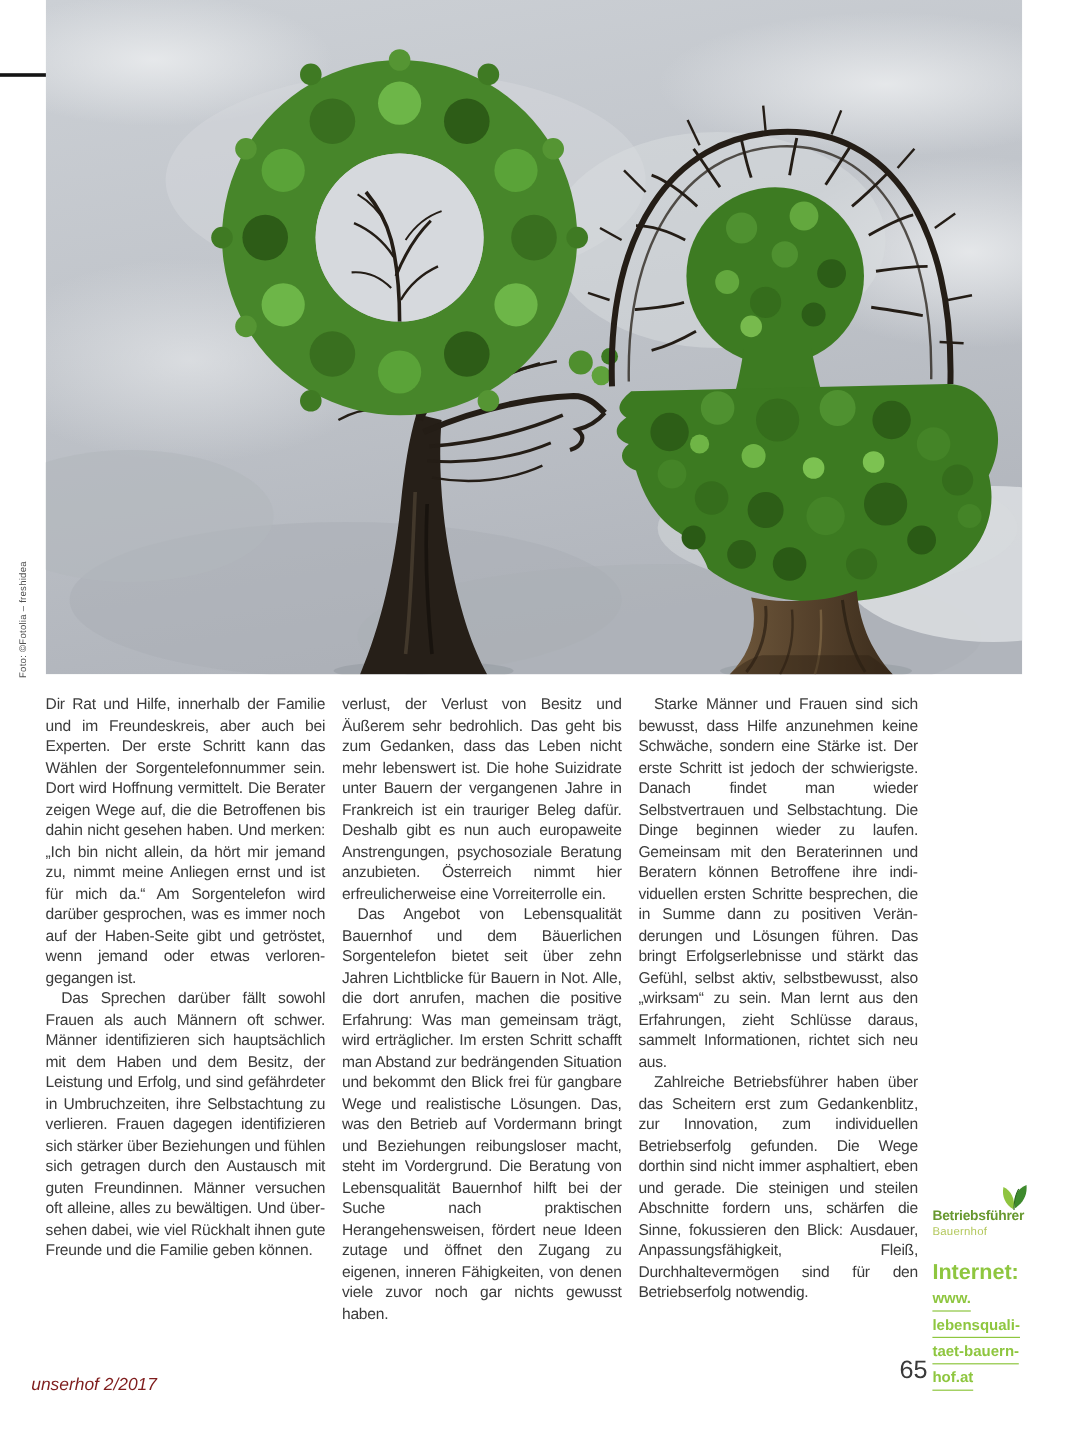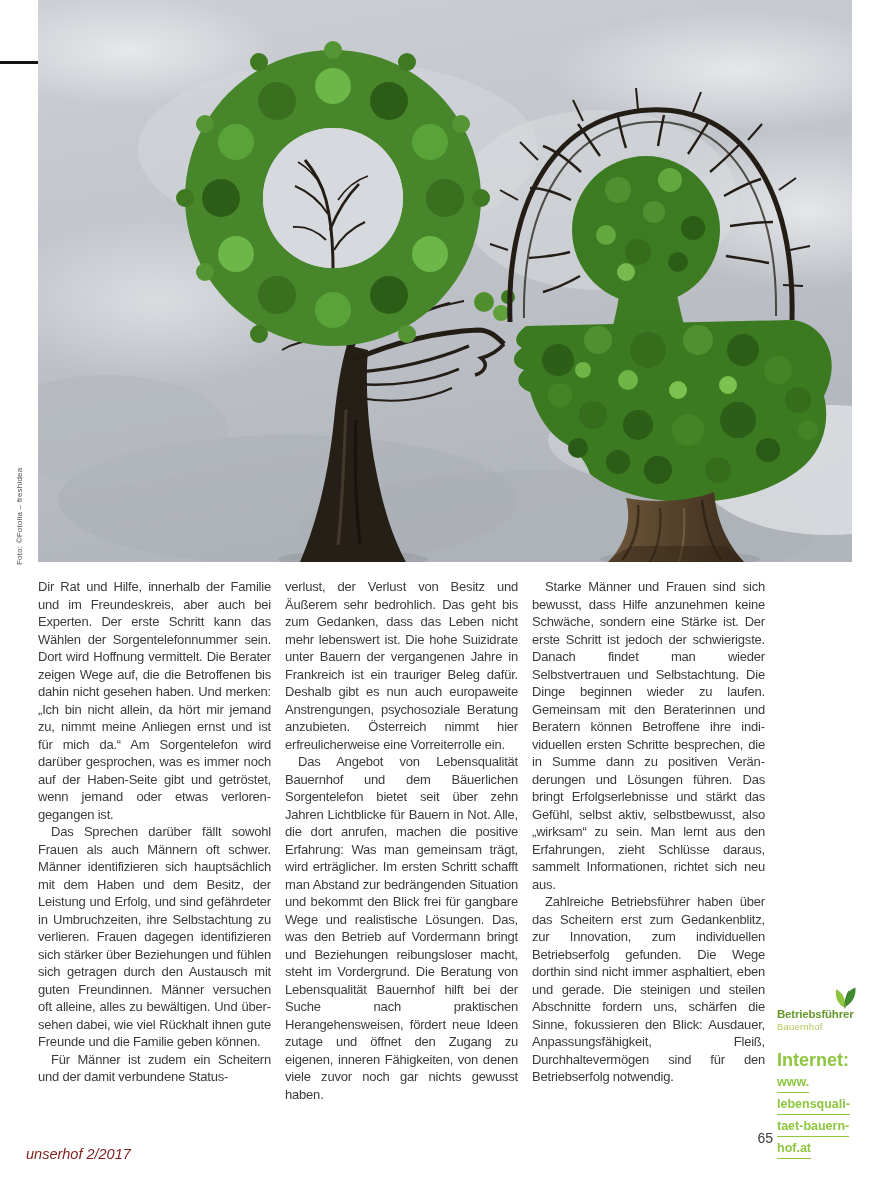--- a/index.html
+++ b/index.html
@@ -32,21 +32,21 @@
   .leaf-icon{position:absolute;left:54px;top:0;}
   .logo-line1{position:absolute;left:0;top:22px;font-size:11.5px;font-weight:bold;color:#67982e;letter-spacing:-.2px;white-space:nowrap;}
   .logo-line2{position:absolute;left:0;top:35px;width:74px;text-align:left;font-size:9.5px;color:#b3c85c;letter-spacing:.2px;}
   .internet{position:absolute;left:0;top:64px;}
   .internet-label{font-size:18px;font-weight:bold;color:#8ec63f;line-height:21px;margin-bottom:2px;}
   .link-line{
     display:table;font-size:12.5px;font-weight:bold;color:#8ec63f;line-height:19px;
     border-bottom:1.6px solid #8ec63f;margin-bottom:2px;cursor:pointer;
   }
   .footer-left{position:absolute;left:26px;top:1146px;font-size:14.5px;font-style:italic;color:#7f1d1d;text-align:right;}
-  .page-number{position:absolute;right:115px;top:1130px;font-size:14px;color:#3a3a3a;}
+  .page-number{position:absolute;right:115px;top:1130px;font-size:21px;color:#3a3a3a;}
 </style>
 </head>
 <body>
 
 <div class="corner-tick"></div>
 
 <figure class="hero">
   <svg width="814" height="562" viewBox="0 0 814 562" aria-hidden="true">
     <defs>
       <linearGradient id="sky" x1="0" y1="0" x2="0.25" y2="1">
@@ -219,21 +219,20 @@
     </g>
   </svg>
 </figure>
 
 <div class="photo-credit">Foto: ©Fotolia – freshidea</div>
 
 <main class="article">
   <section class="textcol">
       <p class="para">Dir Rat und Hilfe, innerhalb der Familie und im Freundeskreis, aber auch bei Experten. Der erste Schritt kann das Wählen der Sorgentelefonnummer sein. Dort wird Hoffnung vermittelt. Die Berater zeigen Wege auf, die die Betroffenen bis dahin nicht gesehen haben. Und merken: „Ich bin nicht allein, da hört mir jemand zu, nimmt meine Anliegen ernst und ist für mich da.“ Am Sorgentelefon wird darüber gesprochen, was es immer noch auf der Haben-Seite gibt und getröstet, wenn jemand oder etwas verloren­gegangen ist.</p>
       <p class="para">Das Sprechen darüber fällt sowohl Frauen als auch Männern oft schwer. Männer identifizieren sich hauptsäch­lich mit dem Haben und dem Besitz, der Leistung und Erfolg, und sind gefährdeter in Umbruchzeiten, ihre Selbstachtung zu verlieren. Frauen dagegen identifizieren sich stärker über Beziehungen und fühlen sich ge­tragen durch den Austausch mit guten Freundinnen. Männer versuchen oft alleine, alles zu bewältigen. Und über­sehen dabei, wie viel Rückhalt ihnen gute Freunde und die Familie geben können.</p>
-      <p class="para">Für Männer ist zudem ein Scheitern und der damit verbundene Status-</p>
     </section>
   <section class="textcol">
       <p class="para">verlust, der Verlust von Besitz und Äußerem sehr bedrohlich. Das geht bis zum Gedanken, dass das Leben nicht mehr lebenswert ist. Die hohe Suizid­rate unter Bauern der vergangenen Jahre in Frankreich ist ein trauriger Beleg dafür. Deshalb gibt es nun auch europaweite Anstrengungen, psycho­soziale Beratung anzubieten. Öster­reich nimmt hier erfreulicherweise eine Vorreiterrolle ein.</p>
       <p class="para">Das Angebot von Lebensqualität Bauernhof und dem Bäuerlichen Sorgentelefon bietet seit über zehn Jahren Lichtblicke für Bauern in Not. Alle, die dort anrufen, machen die positive Erfahrung: Was man gemein­sam trägt, wird erträglicher. Im ersten Schritt schafft man Abstand zur be­drängenden Situation und bekommt den Blick frei für gangbare Wege und realistische Lösungen. Das, was den Betrieb auf Vordermann bringt und Beziehungen reibungsloser macht, steht im Vordergrund. Die Beratung von Lebensqualität Bauernhof hilft bei der Suche nach praktischen Herangehensweisen, fördert neue Ideen zutage und öffnet den Zugang zu eigenen, inneren Fähigkeiten, von denen viele zuvor noch gar nichts gewusst haben.</p>
     </section>
   <section class="textcol textcol--qa">
     <div>
         <p class="para">Starke Männer und Frauen sind sich bewusst, dass Hilfe anzunehmen keine Schwäche, sondern eine Stärke ist. Der erste Schritt ist jedoch der schwie­rigste. Danach findet man wieder Selbstvertrauen und Selbstachtung. Die Dinge beginnen wieder zu laufen. Gemeinsam mit den Beraterinnen und Beratern können Betroffene ihre indi­viduellen ersten Schritte besprechen, die in Summe dann zu positiven Verän­derungen und Lösungen führen. Das bringt Erfolgserlebnisse und stärkt das Gefühl, selbst aktiv, selbstbewusst, also „wirksam“ zu sein. Man lernt aus den Erfahrungen, zieht Schlüsse dar­aus, sammelt Informationen, richtet sich neu aus.</p>
         <p class="para">Zahlreiche Betriebsführer haben über das Scheitern erst zum Gedan­kenblitz, zur Innovation, zum indi­viduellen Betriebserfolg gefunden. Die Wege dorthin sind nicht immer asphaltiert, eben und gerade. Die stei­nigen und steilen Abschnitte fordern uns, schärfen die Sinne, fokussieren den Blick: Ausdauer, Anpassungsfä­higkeit, Fleiß, Durchhaltevermögen sind für den Betriebserfolg notwen­dig.</p>
       </div>

